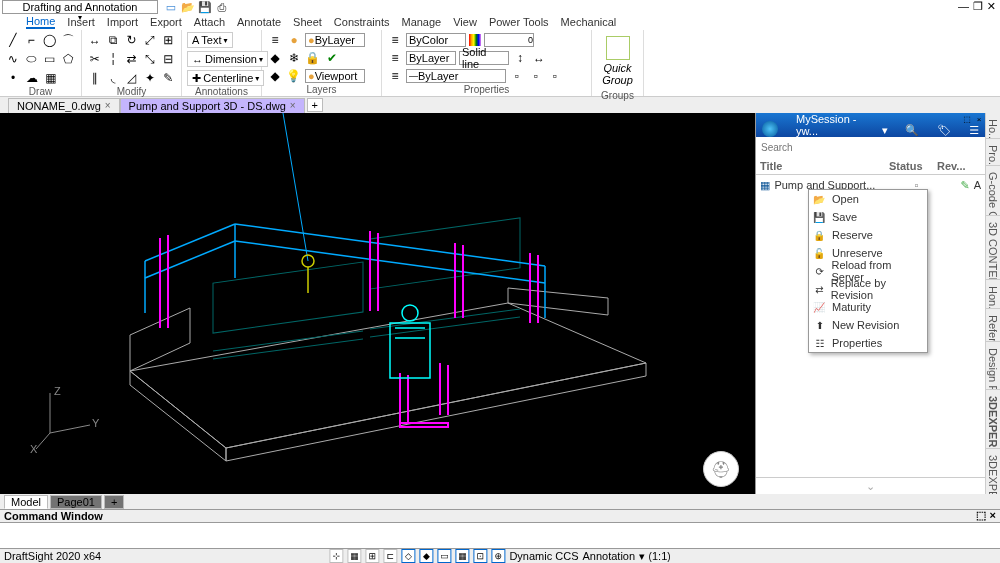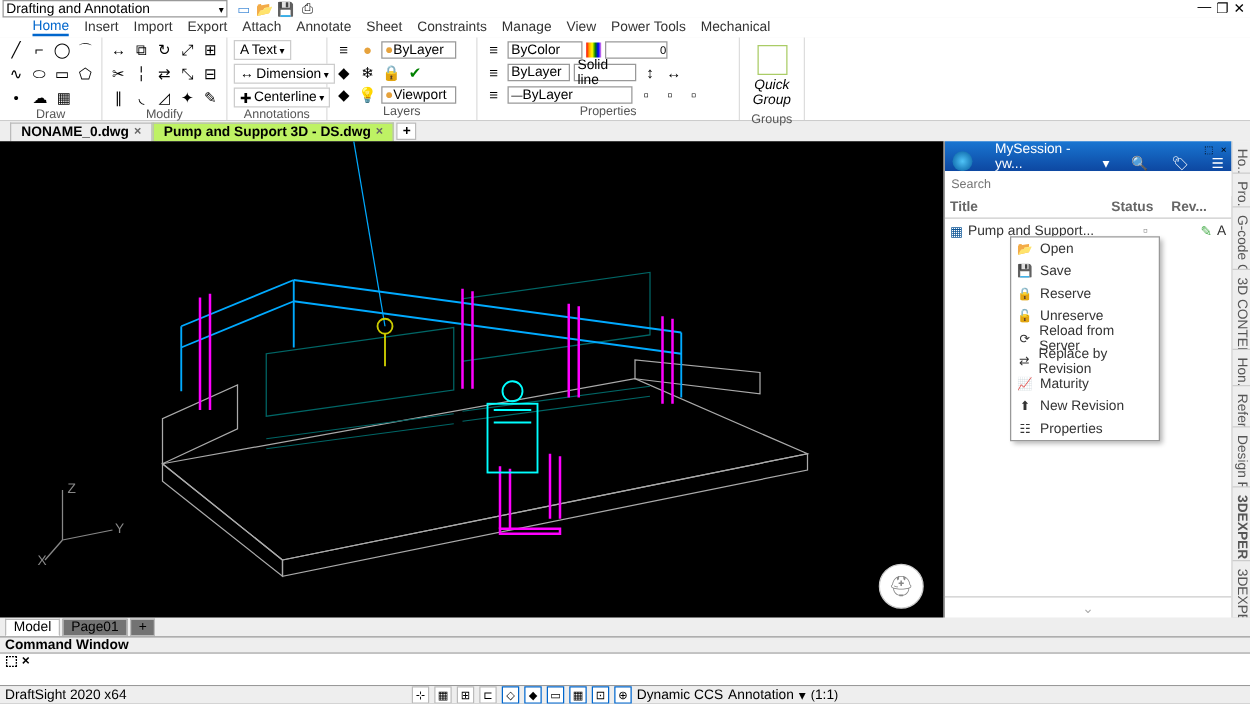--- a/index.html
+++ b/index.html
@@ -1,35 +1,35 @@
 <!DOCTYPE html>
 <html><head>
 <meta charset="utf-8">
 <style>
 * { margin: 0; padding: 0; box-sizing: border-box; font-family: "Segoe UI", Tahoma, sans-serif; font-size: 11px; }
 body { width: 1000px; height: 563px; background: #f0f0f0; overflow: hidden; position: relative; }
 .title-bar { height: 14px; background: #fff; display: flex; align-items: center; }
-.workspace-combo { margin-left: 2px; width: 180px; height: 14px; border: 1px solid #999; font-size: 10px; display: flex; align-items: center; padding: 0 2px; background: #fff; justify-content: space-between; }
+.workspace-combo { margin-left: 2px; width: 156px; height: 14px; border: 1px solid #999; font-size: 10px; display: flex; align-items: center; padding: 0 2px; background: #fff; justify-content: space-between; flex-direction: column; }
 .workspace-combo .arrow { font-size: 8px; }
 .qat-icons { display: flex; gap: 3px; margin-left: 6px; }
 .qat-icons span { width: 14px; height: 14px; display: inline-flex; align-items: center; justify-content: center; font-size: 11px; }
 .app-title { position: absolute; left: 50%; transform: translateX(-50%); top: 0; font-size: 11px; color: #333; }
 .win-controls { position: absolute; right: 4px; top: 0; display: flex; gap: 4px; font-size: 11px; }
 .menubar { height: 16px; background: #fff; display: flex; align-items: center; padding-left: 26px; gap: 12px; font-size: 11px; color: #333; }
 .menubar .active { color: #0066cc; border-bottom: 2px solid #0066cc; }
 .ribbon { height: 67px; background: #fff; border-bottom: 1px solid #ccc; display: flex; }
 .ribbon-group { border-right: 1px solid #ddd; padding: 2px 5px; display: flex; flex-direction: column; justify-content: space-between; }
 .ribbon-group-label { font-size: 10px; text-align: center; color: #555; }
 .ribbon-body { flex: 1; display: flex; flex-wrap: wrap; gap: 3px; align-items: center; }
 .ribbon-icon { width: 16px; height: 16px; display: inline-flex; align-items: center; justify-content: center; font-size: 12px; }
 .ribbon-row { display: flex; gap: 3px; align-items: center; width: 100%; }
 .small-btn { height: 16px; border: 1px solid #ccc; background: #fff; padding: 0 4px; font-size: 10px; display: inline-flex; align-items: center; gap: 2px; }
 .layer-combo { width: 60px; height: 14px; border: 1px solid #999; font-size: 9px; padding: 0 2px; display:inline-flex; align-items:center; }
-.doc-tabs { height: 16px; background: #eee; display: flex; align-items: center; padding-left: 8px; gap: 0; font-size: 10px; font-weight: bold; }
-.doc-tab { padding: 1px 8px; border: 1px solid #bbb; border-bottom: none; background: #bef264; display: flex; align-items: center; gap: 4px; }
+.doc-tabs { height: 16px; background: #eee; display: flex; align-items: center; padding-left: 8px; gap: 0; font-size: 10px; }
+.doc-tab { padding: 1px 8px; border: 1px solid #bbb; border-bottom: none; background: #c4b5fd; display: flex; align-items: center; gap: 4px; }
 .doc-tab.inactive { background: #eee; }
 .doc-tab .close { font-size: 10px; color: #666; }
 .tab-add { width: 16px; height: 14px; border: 1px solid #bbb; background:#fff; display:flex; align-items:center; justify-content:center; margin-left: 2px; }
 .main-area { position: absolute; top: 113px; left: 0; right: 0; bottom: 68px; display: flex; }
 .viewport { flex: 1; background: #000; position: relative; overflow:hidden; }
 .session-panel { width: 230px; background: #fff; border-left: 1px solid #999; display:flex; flex-direction:column; position: relative; }
 .side-tabs { width: 15px; background: #eee; border-left: 1px solid #ccc; display:flex; flex-direction:column; align-items:center; font-size:9px; color:#555; }
 .side-tab { writing-mode: vertical-rl; padding: 6px 1px; border-bottom: 1px solid #ccc; text-orientation: mixed; white-space: nowrap; overflow:hidden; }
 .session-header { background: linear-gradient(#1976d2,#0d47a1); color:#fff; height: 24px; display:flex; align-items:flex-end; padding: 0 6px; gap: 18px; }
 .session-header .globe { width:16px; height:16px; border-radius:50%; background: radial-gradient(#4fc3f7,#01579b); }
@@ -40,21 +40,21 @@
 .session-col { width: 48px; }
 .session-row { height: 20px; display:flex; align-items:center; padding: 0 4px; gap: 4px; font-size: 10px; color:#333; }
 .ctx-menu { position:absolute; top: 76px; left: 52px; width: 120px; background:#fff; border:1px solid #999; box-shadow: 2px 2px 4px rgba(0,0,0,.3); z-index: 10; }
 .ctx-item { height: 18px; display:flex; align-items:center; padding: 0 4px; gap: 5px; font-size: 10px; color:#333; }
 .ctx-icon { width:14px; height:14px; display:inline-flex; align-items:center; justify-content:center; font-size:10px; }
 .session-footer { position:absolute; bottom:0; left:0; right:0; height:18px; border-top:1px solid #ccc; display:flex; align-items:center; justify-content:center; color:#aaa; }
 .viewmode-circle { position:absolute; right: 16px; bottom: 8px; width: 36px; height: 36px; border-radius:50%; background:#fff; border:1px solid #ccc; display:flex; align-items:center; justify-content:center; font-size:16px; color:#888; }
 .bottom-tabs { height: 15px; background:#eee; display:flex; align-items:center; padding-left:4px; font-size:10px; gap:2px; }
 .btab { padding: 0 6px; border:1px solid #bbb; background:#737373; }
 .btab.active { background:#fff; border-bottom-color:#fff; }
-.cmd-header { height: 14px; background:#eee; border-top:1px solid #999; border-bottom:1px solid #999; display:flex; align-items:flex-start; justify-content:space-between; padding:0 4px; font-size:10px; font-weight:bold;flex-direction:column; }
+.cmd-header { height: 14px; background:#eee; border-top:1px solid #999; border-bottom:1px solid #999; display:flex; align-items:flex-end; justify-content:space-between; padding:0 4px; font-size:10px; font-weight:bold; }
 .cmd-body { height: 26px; background:#fff; border-bottom:1px solid #999; }
 .status-bar { height: 14px; background:#eee; display:flex; align-items:center; padding:0 4px; font-size:10px; gap:8px; }
 .status-center { position:absolute; left:50%; transform:translateX(-50%); display:flex; align-items:center; gap:4px; }
 .status-icon { width:14px; height:14px; border:1px solid #bbb; display:inline-flex; align-items:center; justify-content:center; font-size:9px; background:#fff; }
 .axis { position:absolute; left: 30px; bottom: 40px; color:#888; font-size:10px; }
 .axis svg { overflow:visible; }
 .quick-group { display:flex; flex-direction:column; align-items:center; justify-content:center; gap:2px; font-size:10px; padding:4px;font-style:italic; }
 .quick-group-icon { width:24px; height:24px; border:1px solid #aacc66; }
 .panel-collapse { position: absolute; right: 0; top: 0; width: 12px; height: 12px; display: flex; align-items: center; justify-content: center; font-size: 8px; }
 .panel-top-right { position: absolute; right: 12px; top: 0; width: 12px; height: 12px; display: flex; align-items: center; justify-content: center; font-size: 8px; }

